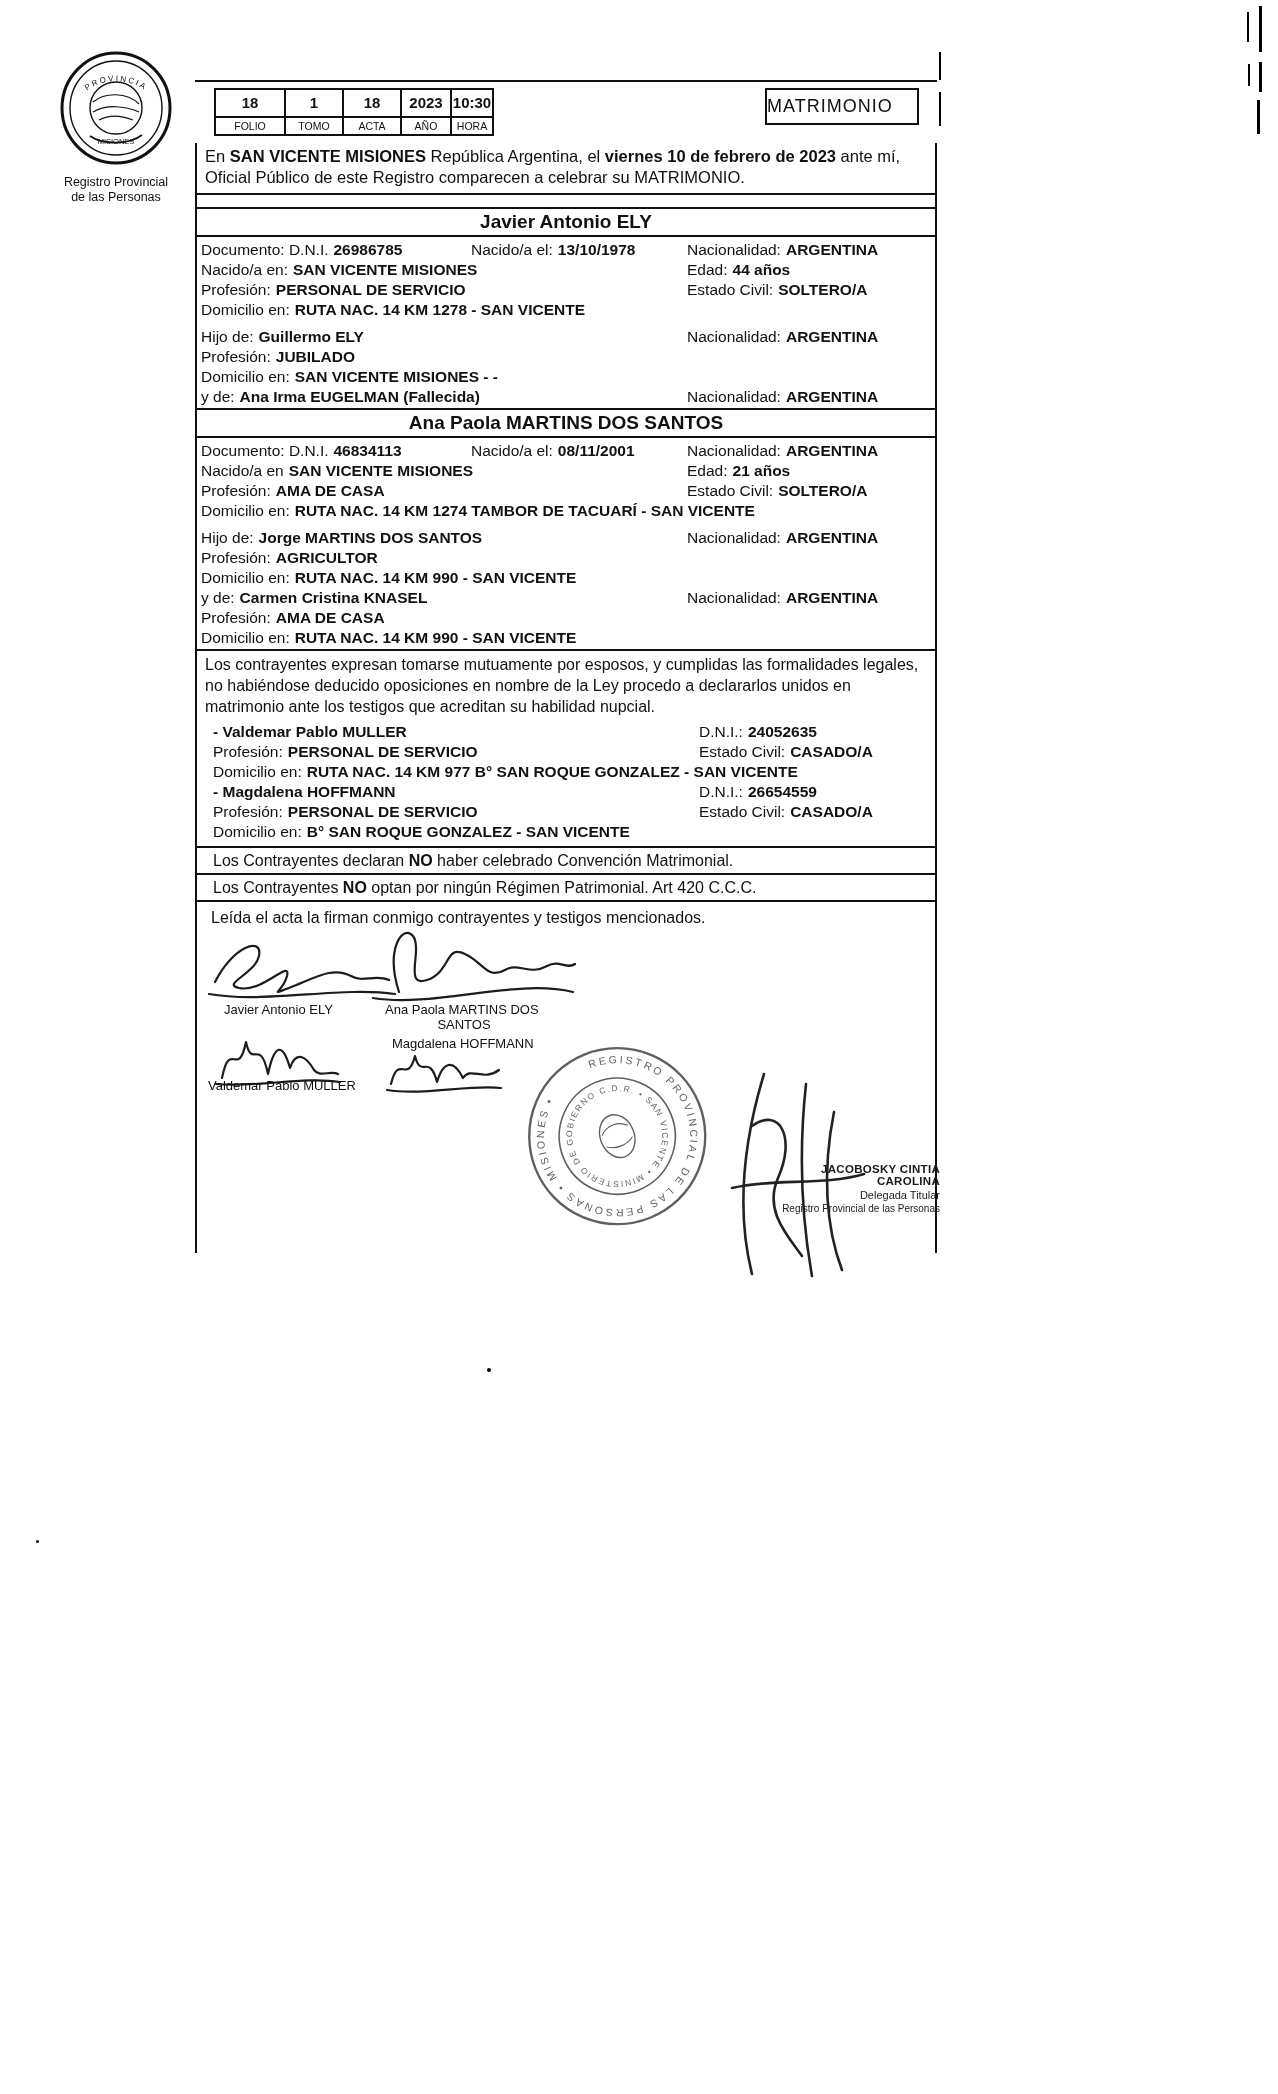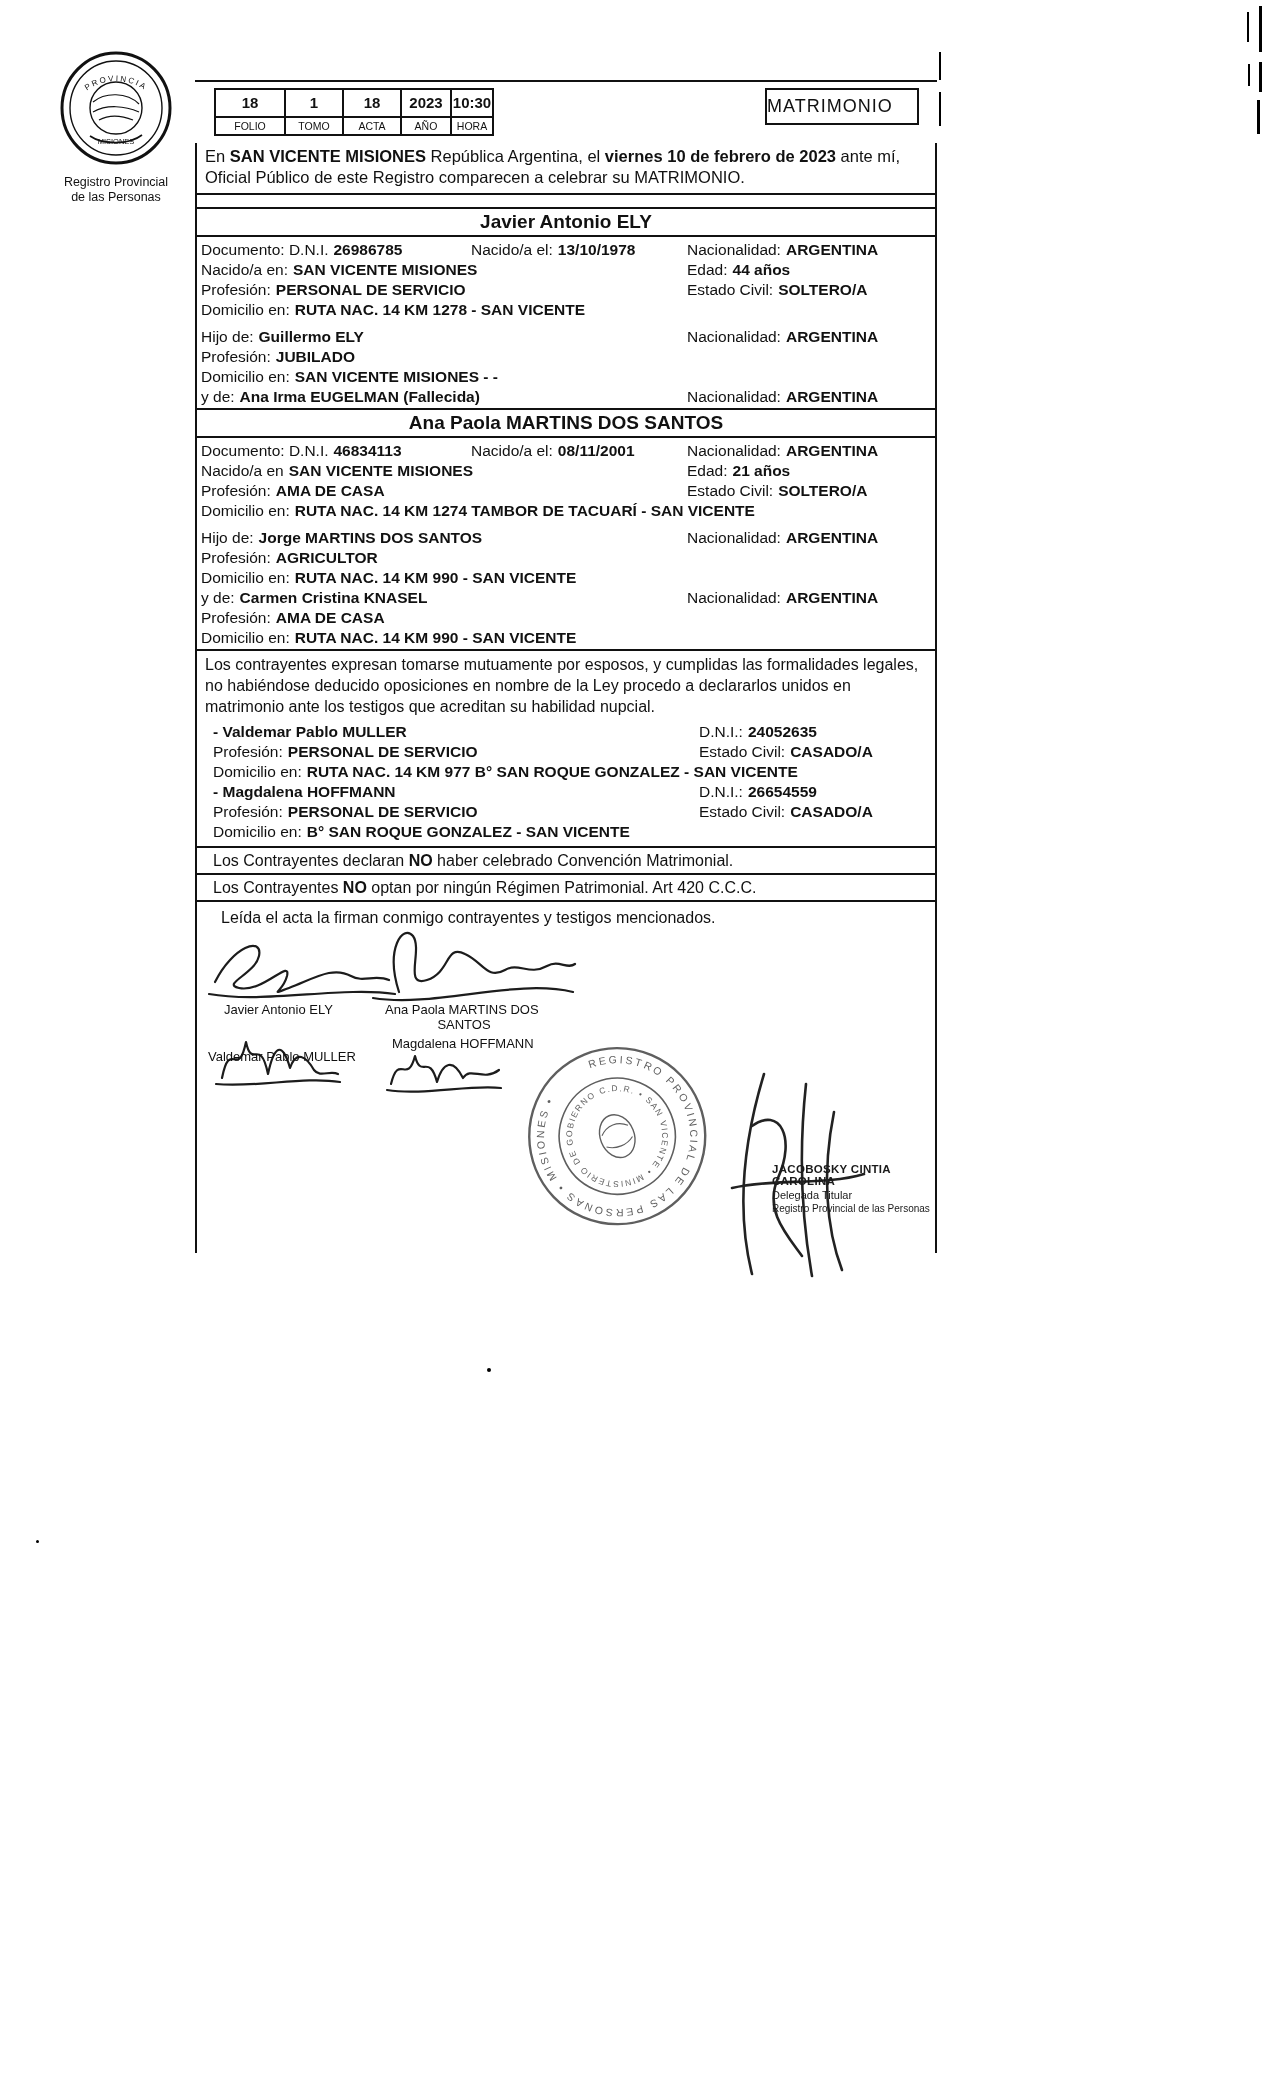--- a/index.html
+++ b/index.html
@@ -36,29 +36,29 @@
   .fields,.parents{padding:3px 4px 1px}
   .parents{margin-top:4px;padding-top:2px}
   .row{position:relative;height:20px;line-height:20px;white-space:nowrap}
   .lbl{margin-right:5px}
   .val{font-weight:700}
   .c2{position:absolute;left:270px}
   .c3{position:absolute;left:486px}
   .decl{border-top:2px solid #111;padding:3px 8px;font-size:16px;line-height:21px}
   .witnesses{padding:2px 16px 4px}
   .note{border-top:2px solid #111;padding:3px 16px;font-size:16px;line-height:19px}
-  .closing{border-top:2px solid #111;padding:6px 24px;font-size:16px;line-height:19px}
+  .closing{border-top:2px solid #111;padding:6px 14px;font-size:16px;line-height:19px}
 
   
   .sig{position:absolute}
   .ink{fill:none;stroke:#1c1c1c;stroke-width:2.2;stroke-linecap:round;stroke-linejoin:round}
   .ink-heavy{stroke-width:2.6;stroke:#222}
   .sig-label{position:absolute;font-size:13px}
   .stamp{position:absolute;left:512px;top:1030px;transform:rotate(-22deg);opacity:.82}
-  .official-text{position:absolute;left:772px;top:1163px;width:168px;text-align:left;color:#1a1a1a}
+  .official-text{position:absolute;left:772px;top:1163px;width:168px;text-align:right;color:#1a1a1a}
   .o1{font-size:11.5px;font-weight:700;letter-spacing:.3px}
   .o2{font-size:11px;margin-top:2px}
   .o3{font-size:10px;margin-top:2px}
 </style>
 </head>
 <body>
 
 <div class="page">
 
   <div class="artifact" style="left:1259px;top:6px;width:3px;height:46px"></div>
@@ -264,21 +264,21 @@
       <path class="ink" d="M10,50 C18,10 26,52 34,14 C40,42 48,8 56,46 C62,18 70,12 78,40 C84,22 94,28 102,42 C108,50 118,42 126,46"></path>
       <path class="ink" d="M4,56 C44,60 92,48 128,54"></path>
     </svg>
   </div>
   <div class="sig" style="left:383px;top:1040px">
     <svg width="122" height="56" viewBox="0 0 122 56">
       <path class="ink" d="M8,44 C16,12 24,46 32,16 C38,40 46,12 54,42 C60,22 70,18 80,38 C88,26 100,42 116,30"></path>
       <path class="ink" d="M4,50 C40,56 88,44 118,48"></path>
     </svg>
   </div>
-  <div class="sig-label" style="left:208px;top:1049px">Valdemar Pablo MULLER</div>
+  <div class="sig-label" style="left:208px;top:1078px">Valdemar Pablo MULLER</div>
   <div class="sig-label" style="left:392px;top:1036px">Magdalena HOFFMANN</div>
 
   <div class="stamp">
     <svg width="212" height="212" viewBox="0 0 212 212">
       <defs>
         <path id="ringOuter" d="M106,33 A73,73 0 1 1 105.9,33" fill="none"></path>
         <path id="ringInner" d="M106,61 A45,45 0 1 1 105.9,61" fill="none"></path>
       </defs>
       <circle cx="106" cy="106" r="88" fill="none" stroke="#3c3c3c" stroke-width="2.4"></circle>
       <circle cx="106" cy="106" r="58" fill="none" stroke="#3c3c3c" stroke-width="1.6"></circle>

